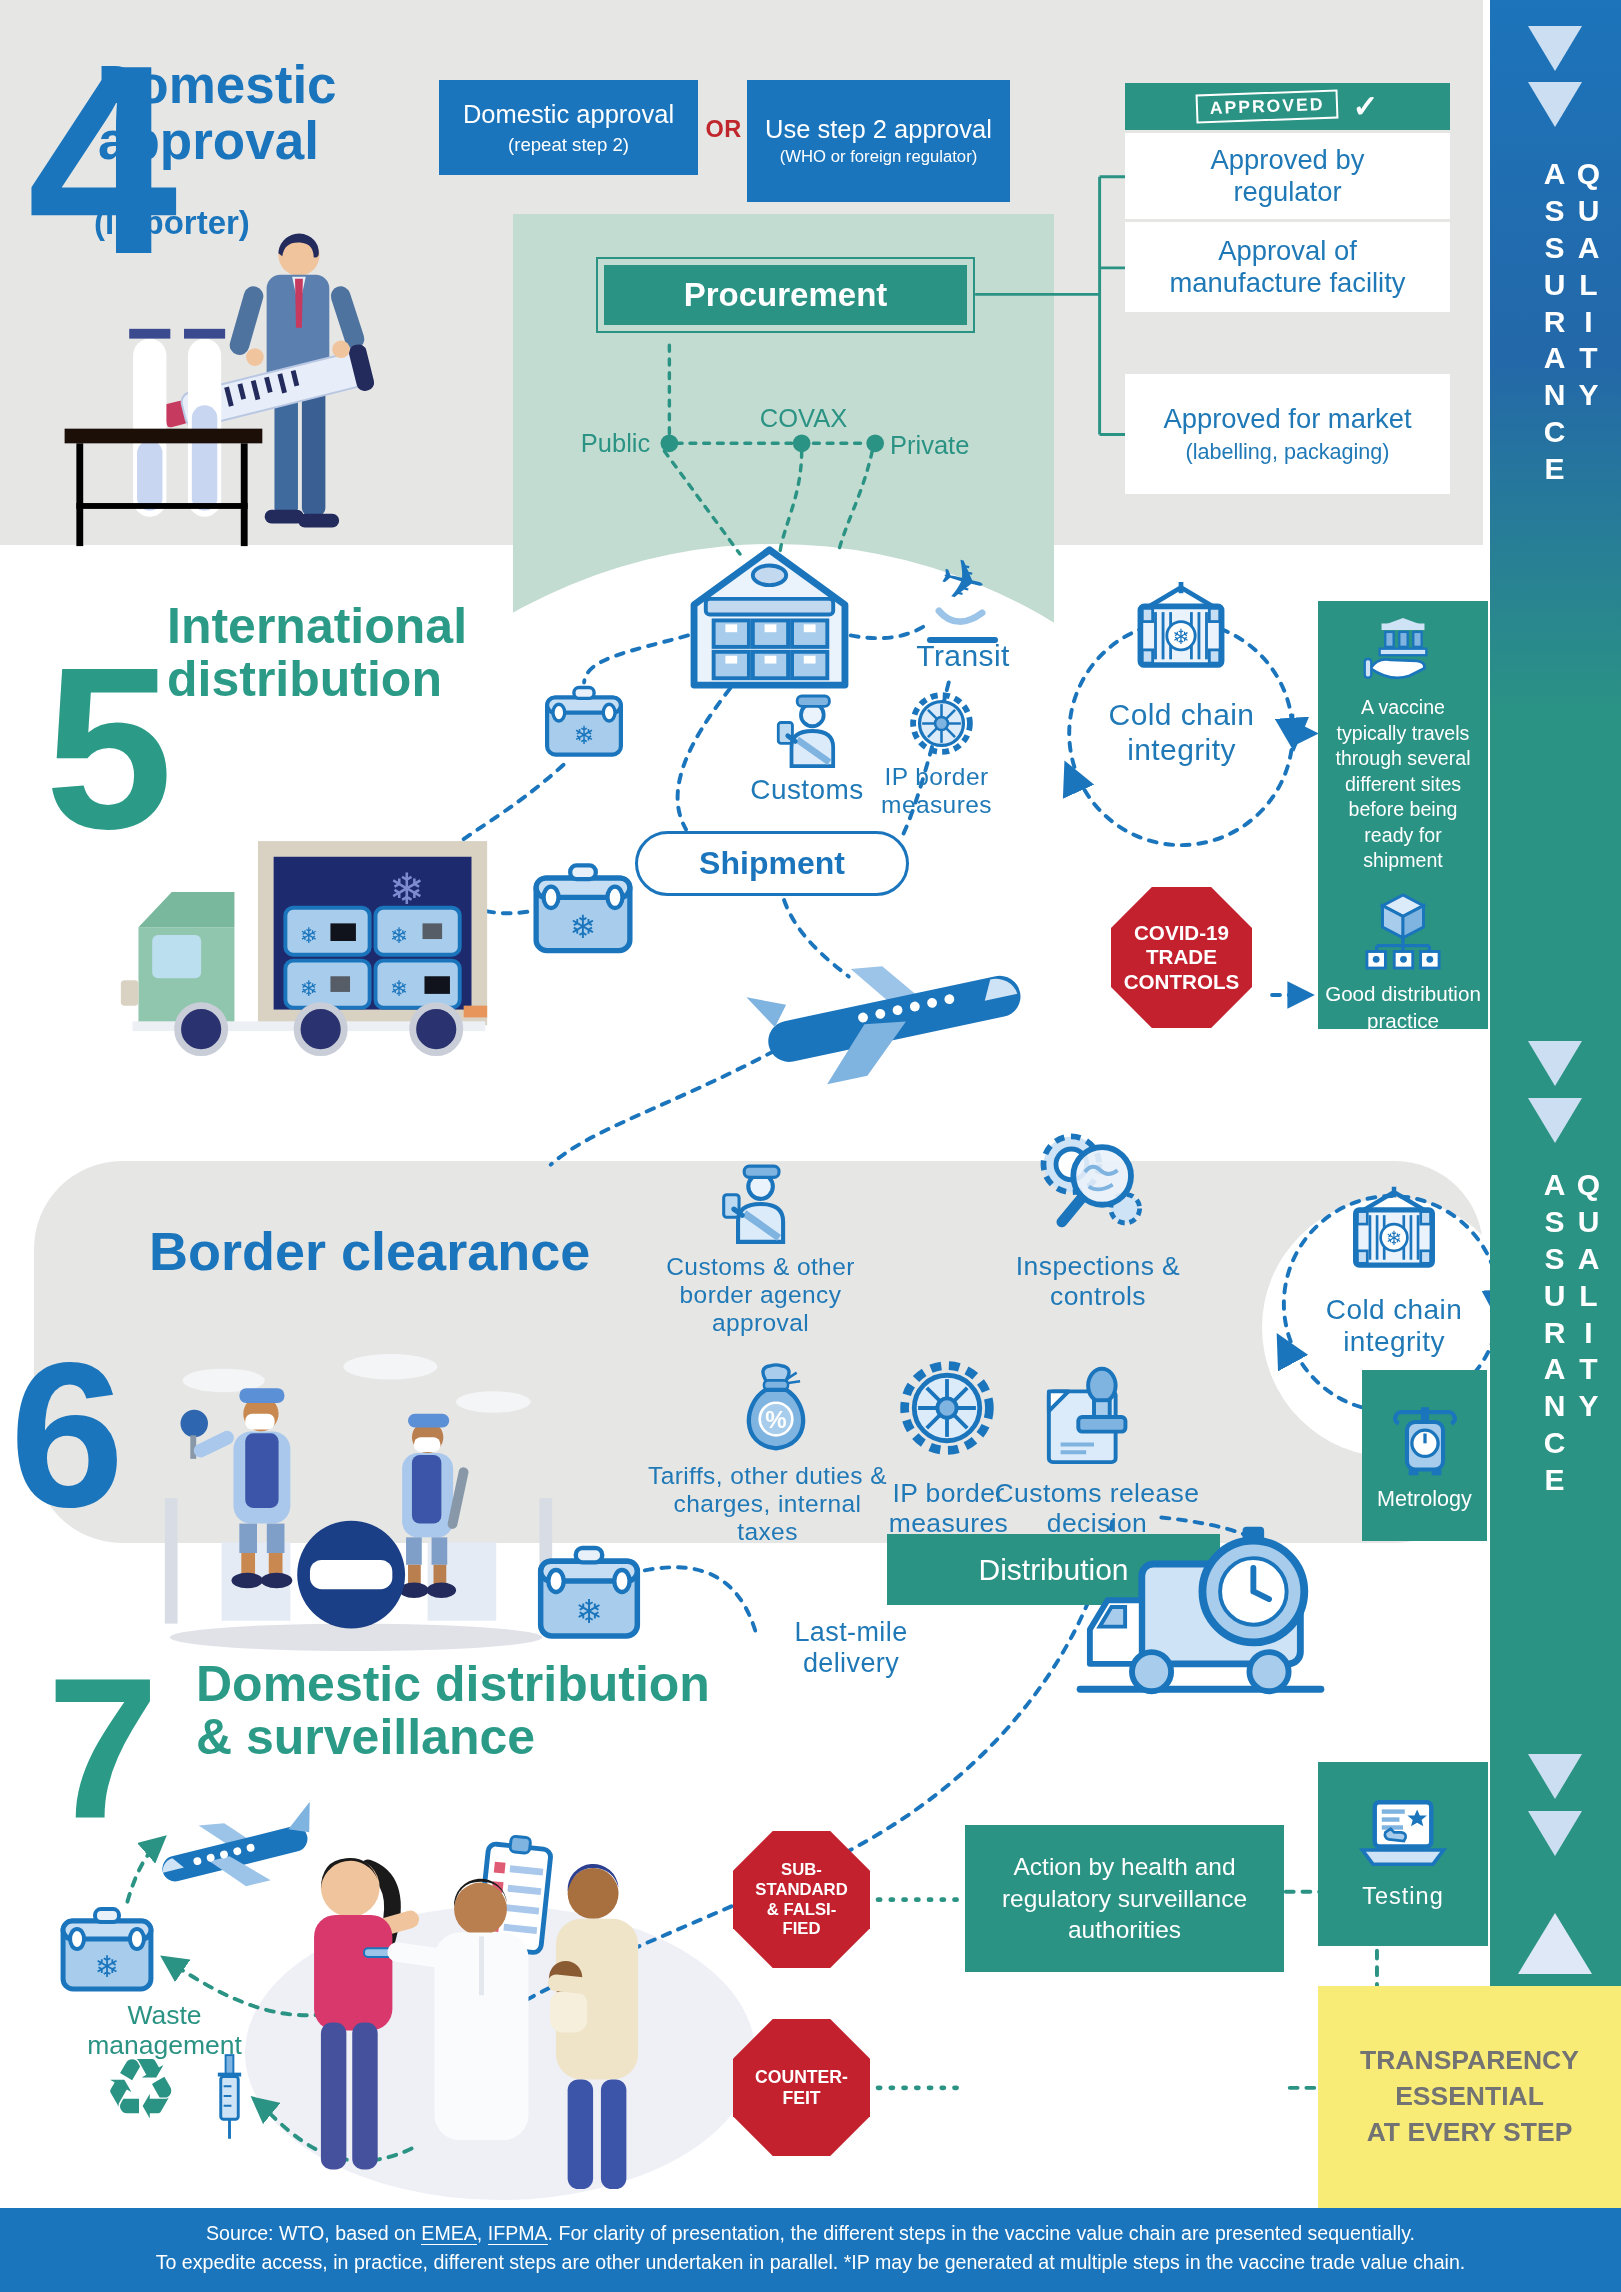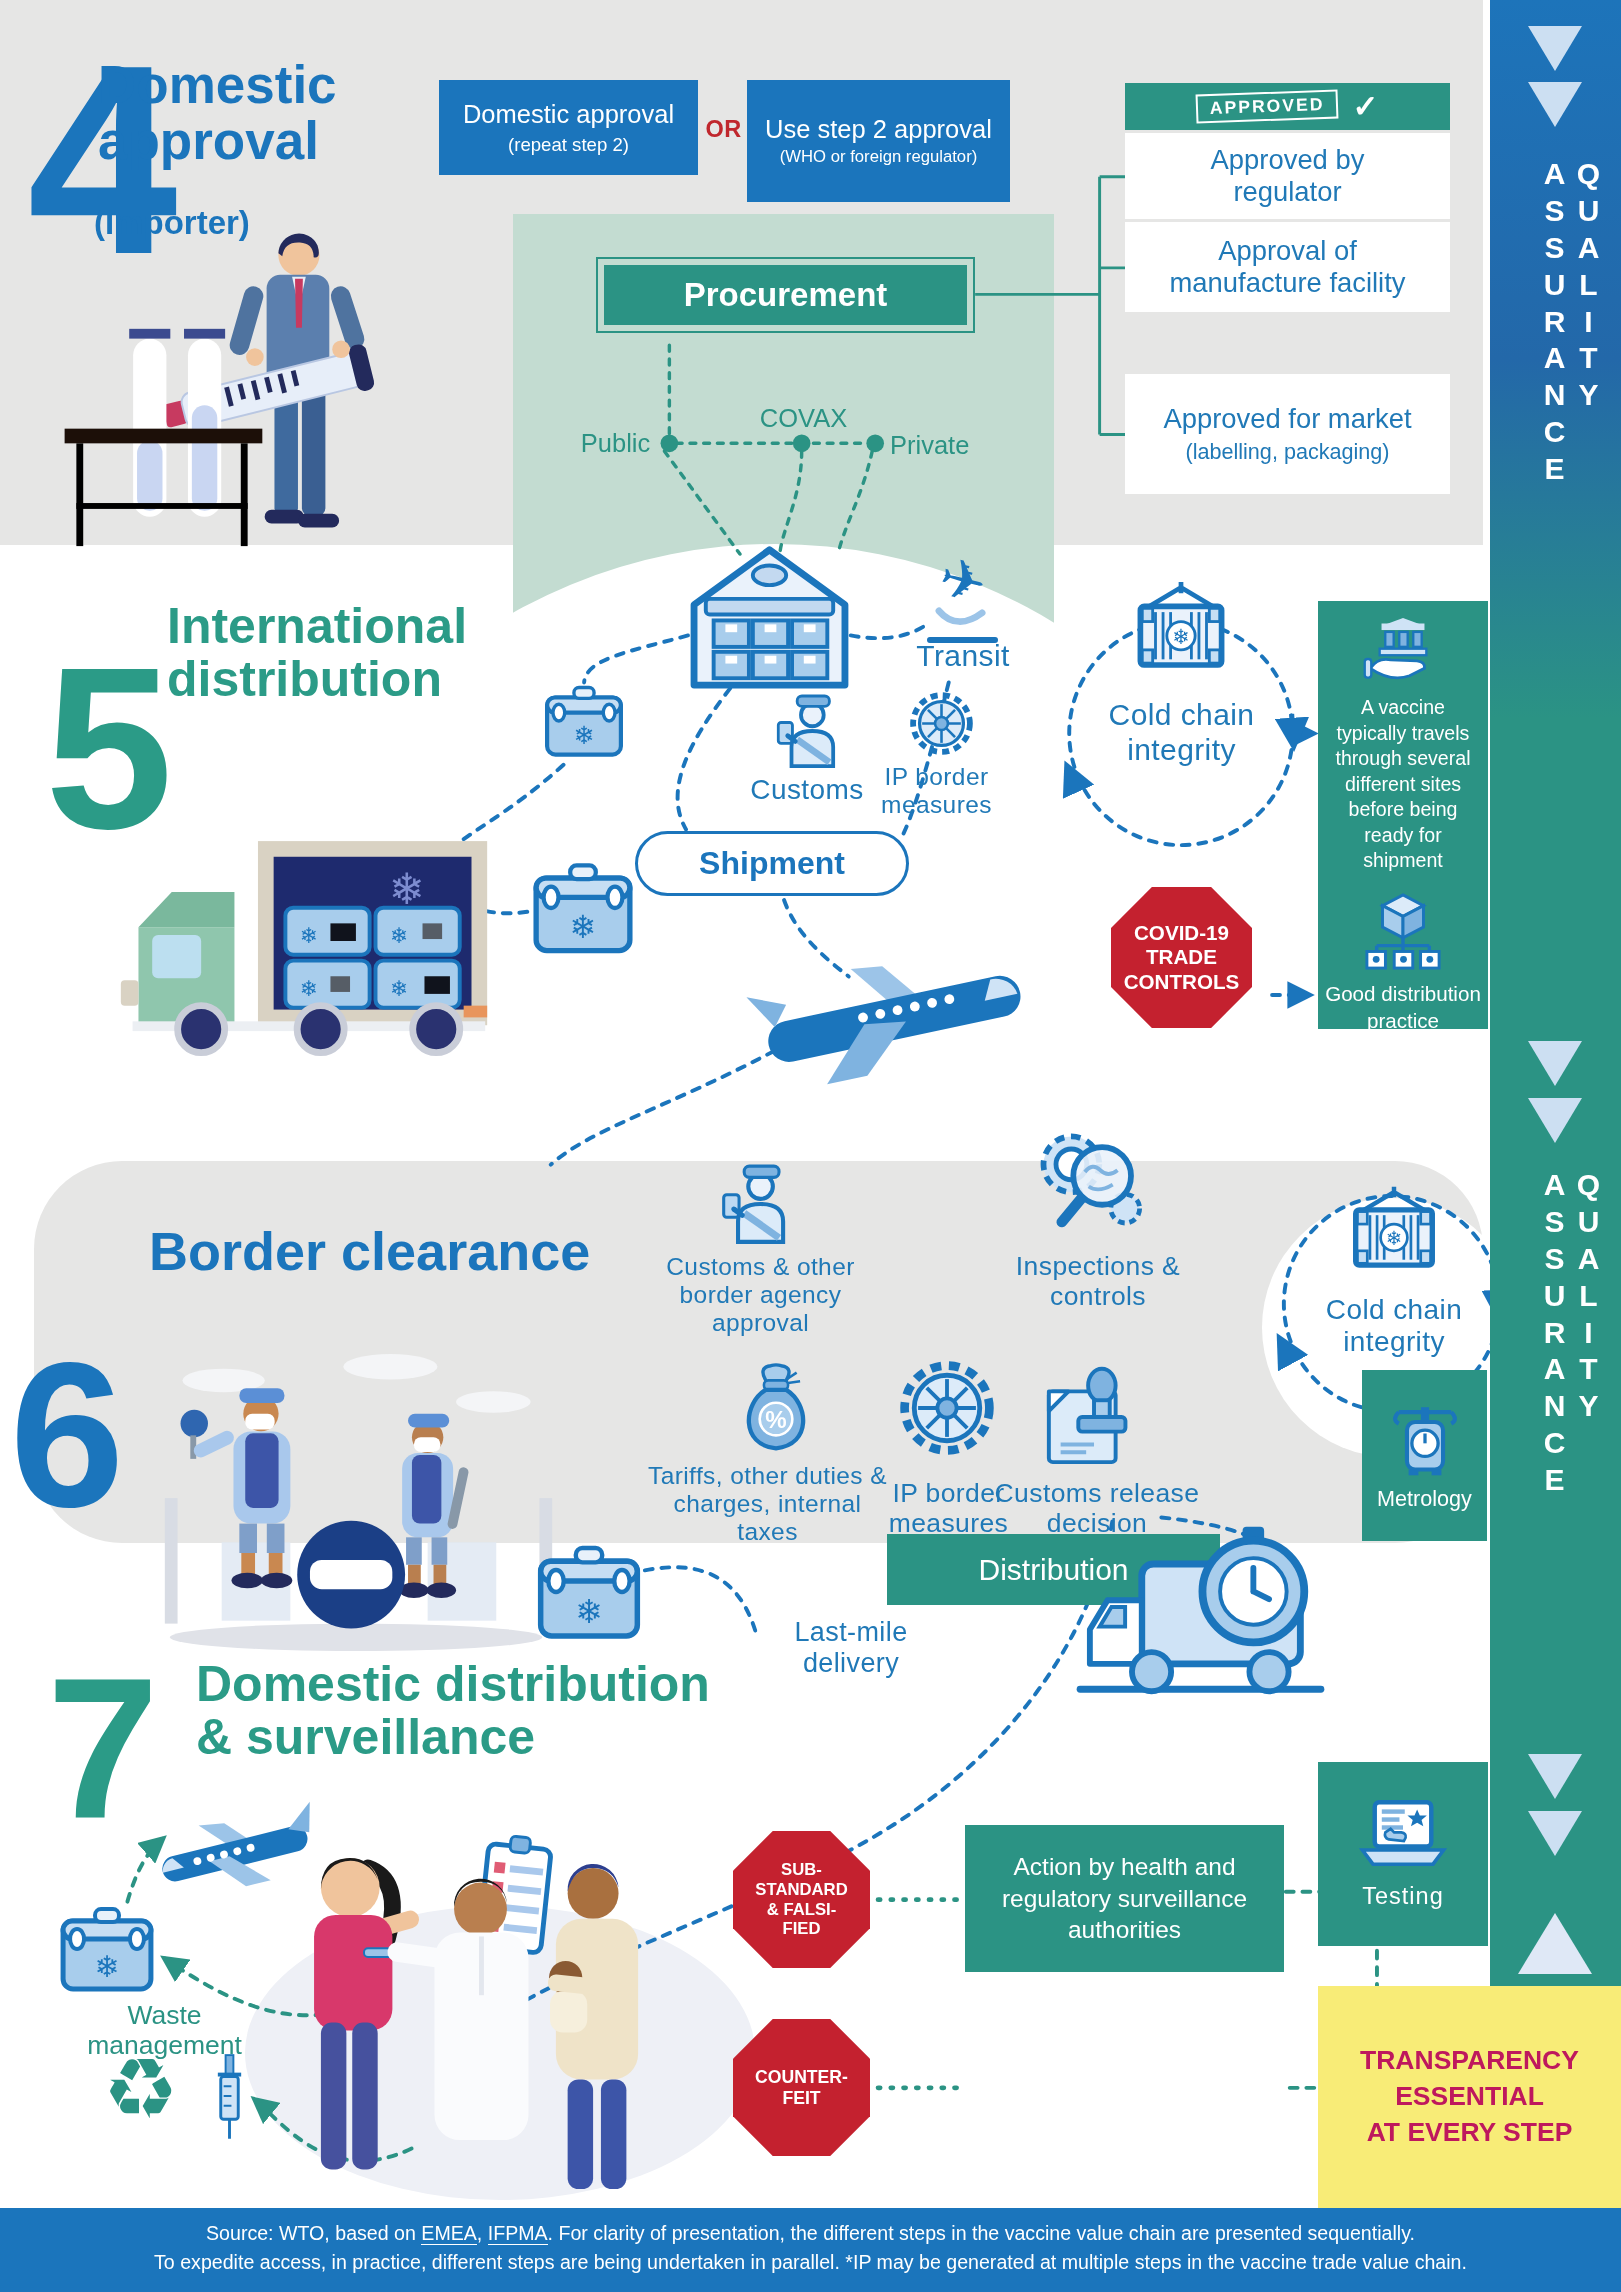--- a/index.html
+++ b/index.html
@@ -412,21 +412,21 @@
           <rect x="36" y="21" width="20" height="5"></rect>
           <rect x="36" y="30" width="24" height="5"></rect>
         </g>
       <polygon points="76,12 79,19 87,19 81,24 83,31 76,27 69,31 71,24 65,19 73,19" fill="#1b75bc"></polygon>
       <path d="M44,46 q-6,-2 -4,-8 l6,-4 4,4 8,0 q6,1 5,6 l-2,4 z" fill="#a8cdec" stroke="#1b75bc" stroke-width="3"></path>
       <path d="M14,58 h92 l-12,16 h-68 z" fill="#cfe3f6" stroke="#1b75bc" stroke-width="4"></path>
     </svg>
     <div style="font-size:23.5px;margin-top:11.8px;letter-spacing:1px">Testing</div>
   </div>
 
-  <div class="abs" style="left:1318px;top:1986px;width:303px;height:222px;background:#f8ec77;z-index:6;display:flex;flex-direction:column;justify-content:center;align-items:center;text-align:center;color:#be185d;font-weight:bold;font-size:26.5px;line-height:1.35">
+  <div class="abs" style="left:1318px;top:1986px;width:303px;height:222px;background:#f8ec77;z-index:6;display:flex;flex-direction:column;justify-content:center;align-items:center;text-align:center;color:#737373;font-weight:bold;font-size:26.5px;line-height:1.35">
     <span>TRANSPARENCY</span>
     <span>ESSENTIAL</span>
     <span>AT EVERY STEP</span>
   </div>
 
   <div class="t-blue" style="left:149px;top:1223px;font-size:54px">Border clearance</div>
   <div class="num" style="left:9.8px;top:1351px;font-size:206px">6</div>
 
   <svg class="abs" width="407" height="304" viewBox="0 0 415 310" style="left:155px;top:1351px;z-index:4">
     <ellipse cx="70" cy="30" rx="42" ry="12" fill="#f4f5f7"></ellipse>
@@ -622,17 +622,17 @@
   </div>
   <div class="stop" style="left:733px;top:2019px;width:137px;height:137px;font-size:17.6px">
     <span>COUNTER-</span>
     <span>FEIT</span>
   </div>
 
   <div class="abs" style="left:0;top:2208px;width:1621px;height:84px;background:#1b75bc;z-index:8;color:#fff;text-align:center;font-size:19.6px">
     <div style="margin-top:13.7px">
       <span>Source: WTO, based on </span><span class="flink">EMEA</span><span>, </span><span class="flink">IFPMA</span><span>.  For clarity of presentation, the different steps in the vaccine value chain are presented sequentially.</span>
     </div>
-    <div style="margin-top:5.9px">To expedite access, in practice, different steps are being undertaken in parallel. *IP may be generated at multiple steps in the vaccine trade value chain.</div>
+    <div style="margin-top:5.9px">To expedite access, in practice, different steps are other undertaken in parallel. *IP may be generated at multiple steps in the vaccine trade value chain.</div>
   </div>
 
 </div>
 
 
 </body></html>

